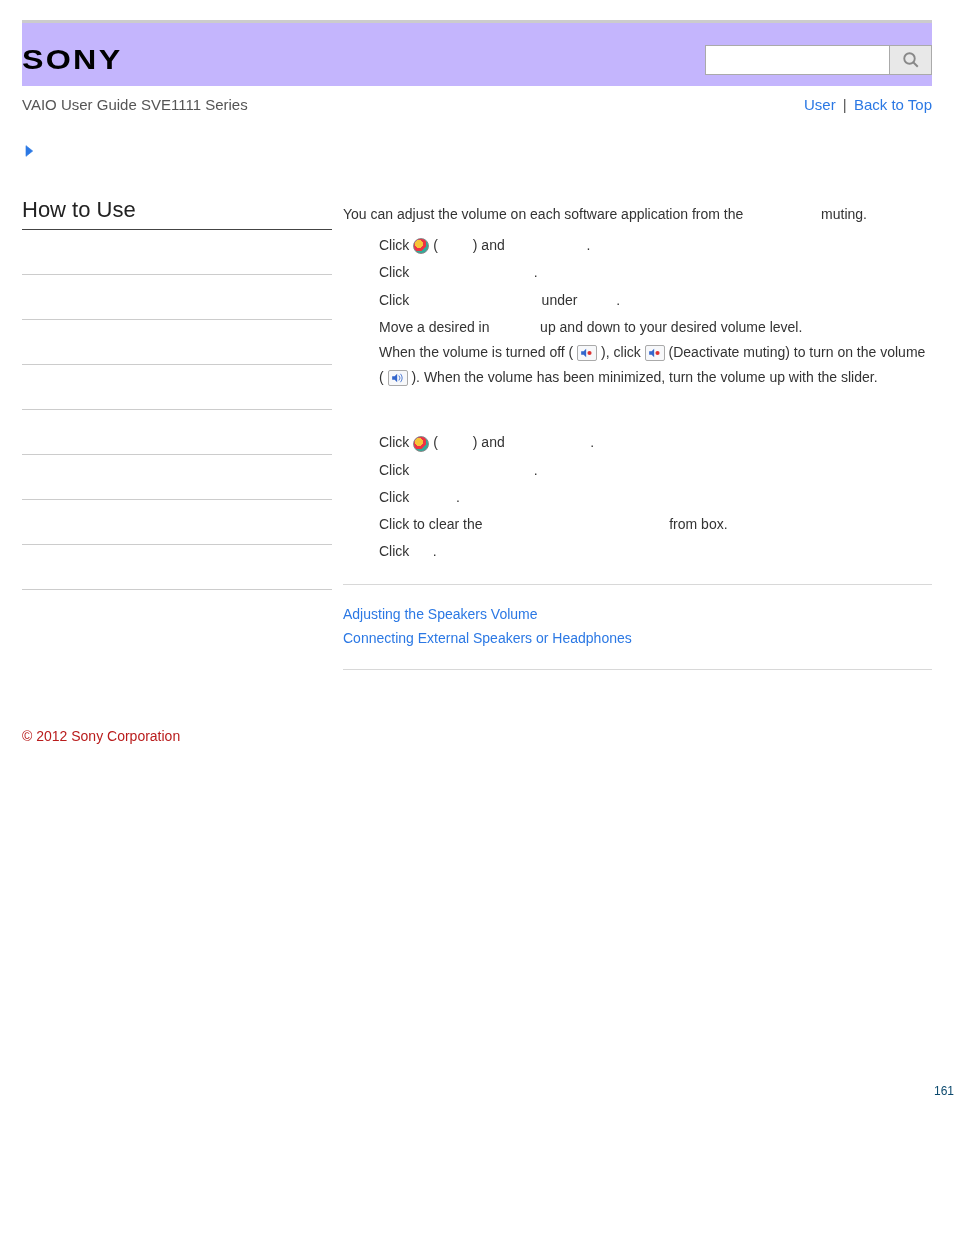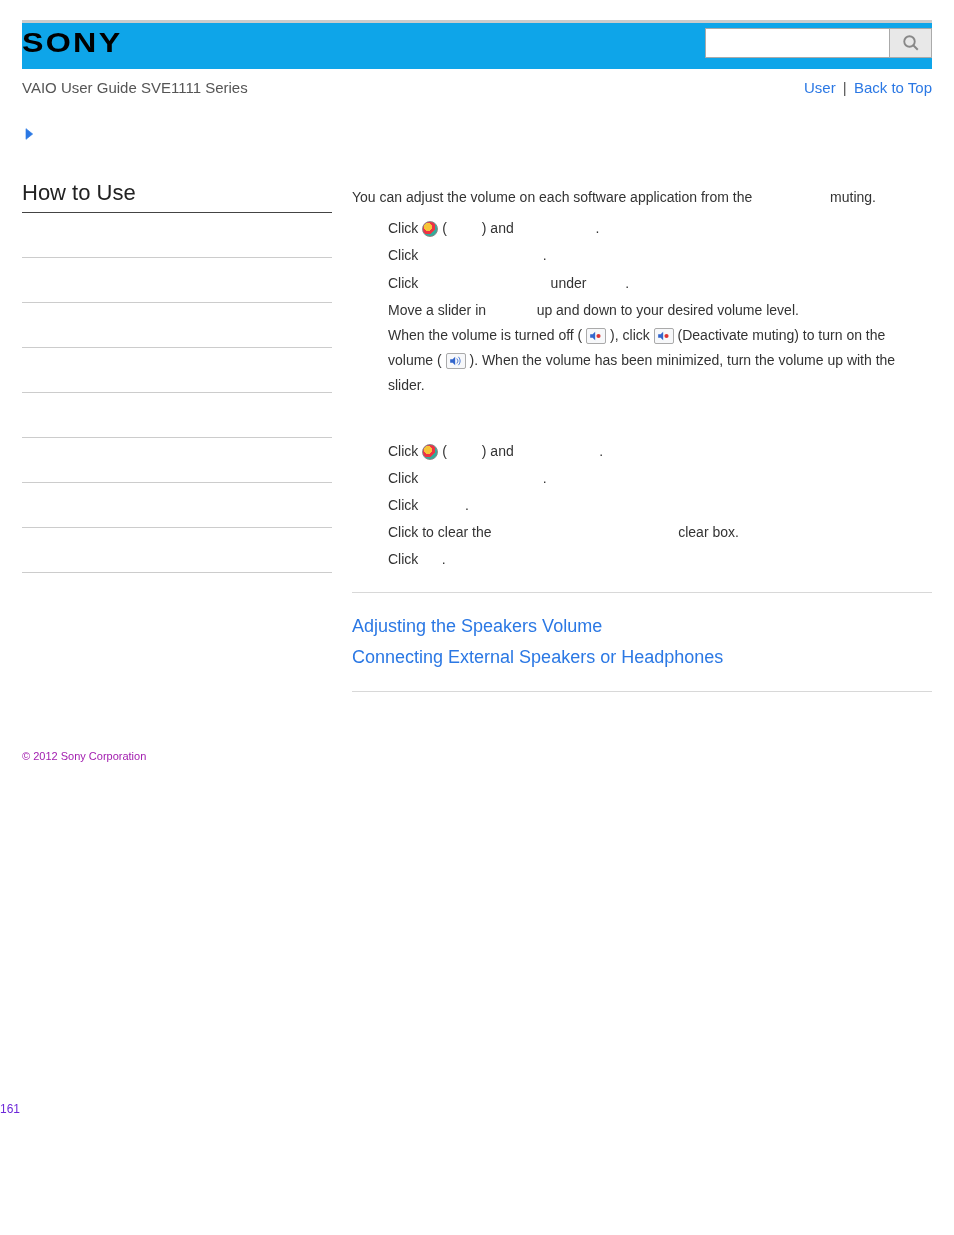--- a/index.html
+++ b/index.html
@@ -8,23 +8,23 @@
     font-size: 14px;
     color: #333;
     background: #fff;
     width: 954px;
     margin: 0 auto;
   }
   .container {
     padding: 20px 22px 0 22px;
   }
   .header-bar {
-    background: #0ea5e9;
+    background: #c4b5fd;
     border-top: 3px solid #ccc;
-    padding: 4px 0 10px 0;
+    padding: 21px 0 10px 0;
     display: flex;
     justify-content: space-between;
     align-items: center;
   }
   .sony-logo {
     font-family: "Arial Black", Arial, sans-serif;
     font-weight: 900;
     font-size: 28px;
     letter-spacing: 2px;
     color: #000;
@@ -62,21 +62,21 @@
     color: #555;
   }
   .sub-row .links a { color: #2b78e4; text-decoration: none; }
   .sub-row .links .sep { color: #555; padding: 0 3px; }
   .arrow-block {
     margin-bottom: 35px;
   }
   .arrow-block svg { width: 16px; height: 16px; }
   .main-cols {
     display: flex;
-    gap: 20px;
+    gap: 11px;
   }
   .sidebar {
     width: 310px;
     flex-shrink: 0;
   }
   .sidebar h2 {
     font-size: 22px;
     font-weight: normal;
     color: #222;
     border-bottom: 1px solid #444;
@@ -123,33 +123,34 @@
   hr.section-divider {
     border: none;
     border-top: 1px solid #d8d8d8;
     margin: 18px 0;
   }
   .related-links a {
     display: block;
     color: #2b78e4;
     text-decoration: none;
     line-height: 1.7;
-    font-size: 18px;
+    font-size: 14px;
   }
   .footer {
     padding: 40px 0 20px 0;
-    font-size: 11px;
-    color: #a21caf;
+    font-size: 14px;
+    color: #b91c1c;
   }
   .page-num {
-    text-align: left;
+    text-align: right;
     font-size: 12px;
-    color: #6d28d9;
+    color: #0c4a6e;
     margin-top: 320px;
     padding-bottom: 20px;
+    padding-left: 34px;
   }
 </style>
 </head>
 <body>
 
 <div class="container">
 
   <div class="header-bar">
     <div class="sony-logo">SONY</div>
     <div class="search-wrap">
@@ -207,21 +208,21 @@
         <li>
           <span>Click </span>&nbsp;&nbsp;&nbsp;&nbsp;&nbsp;&nbsp;&nbsp;&nbsp;&nbsp;&nbsp;&nbsp;&nbsp;&nbsp;&nbsp;&nbsp;&nbsp;&nbsp;&nbsp;&nbsp;&nbsp;&nbsp;&nbsp;&nbsp;&nbsp;&nbsp;&nbsp;&nbsp;&nbsp;&nbsp;&nbsp;
           <span>.</span>
         </li>
         <li>
           <span>Click </span>&nbsp;&nbsp;&nbsp;&nbsp;&nbsp;&nbsp;&nbsp;&nbsp;&nbsp;&nbsp;&nbsp;&nbsp;&nbsp;&nbsp;&nbsp;&nbsp;&nbsp;&nbsp;&nbsp;&nbsp;&nbsp;&nbsp;&nbsp;&nbsp;&nbsp;&nbsp;&nbsp;&nbsp;&nbsp;&nbsp;&nbsp;&nbsp;
           <span> under </span>&nbsp;&nbsp;&nbsp;&nbsp;&nbsp;&nbsp;&nbsp;&nbsp;
           <span>.</span>
         </li>
         <li>
-          <span>Move a slider in </span>&nbsp;&nbsp;&nbsp;&nbsp;&nbsp;&nbsp;&nbsp;&nbsp;&nbsp;&nbsp;&nbsp;
+          <span>Move a desired in </span>&nbsp;&nbsp;&nbsp;&nbsp;&nbsp;&nbsp;&nbsp;&nbsp;&nbsp;&nbsp;&nbsp;
           <span> up and down to your desired volume level.</span><br>
           <span>When the volume is turned off (</span>
           <span class="inline-icon">
             <svg viewBox="0 0 16 12" width="14" height="10">
                 <path d="M1 4 L4 4 L7 1 L7 11 L4 8 L1 8 Z" fill="#36c"></path>
                 <circle cx="11" cy="6" r="2.5" fill="#d33"></circle>
               </svg>
           </span>
           <span>), click </span>
           <span class="inline-icon">
@@ -254,21 +255,21 @@
         <li>
           <span>Click </span>&nbsp;&nbsp;&nbsp;&nbsp;&nbsp;&nbsp;&nbsp;&nbsp;&nbsp;&nbsp;&nbsp;&nbsp;&nbsp;&nbsp;&nbsp;&nbsp;&nbsp;&nbsp;&nbsp;&nbsp;&nbsp;&nbsp;&nbsp;&nbsp;&nbsp;&nbsp;&nbsp;&nbsp;&nbsp;&nbsp;
           <span>.</span>
         </li>
         <li>
           <span>Click </span>&nbsp;&nbsp;&nbsp;&nbsp;&nbsp;&nbsp;&nbsp;&nbsp;&nbsp;&nbsp;
           <span>.</span>
         </li>
         <li>
           <span>Click to clear the </span>&nbsp;&nbsp;&nbsp;&nbsp;&nbsp;&nbsp;&nbsp;&nbsp;&nbsp;&nbsp;&nbsp;&nbsp;&nbsp;&nbsp;&nbsp;&nbsp;&nbsp;&nbsp;&nbsp;&nbsp;&nbsp;&nbsp;&nbsp;&nbsp;&nbsp;&nbsp;&nbsp;&nbsp;&nbsp;&nbsp;&nbsp;&nbsp;&nbsp;&nbsp;&nbsp;&nbsp;&nbsp;&nbsp;&nbsp;&nbsp;&nbsp;&nbsp;&nbsp;&nbsp;&nbsp;&nbsp;
-          <span> clear box.</span>
+          <span> from box.</span>
         </li>
         <li>
           <span>Click </span>&nbsp;&nbsp;&nbsp;&nbsp;
           <span>.</span>
         </li>
       </ul>
 
       <hr class="section-divider">
 
       <div class="related-links">

